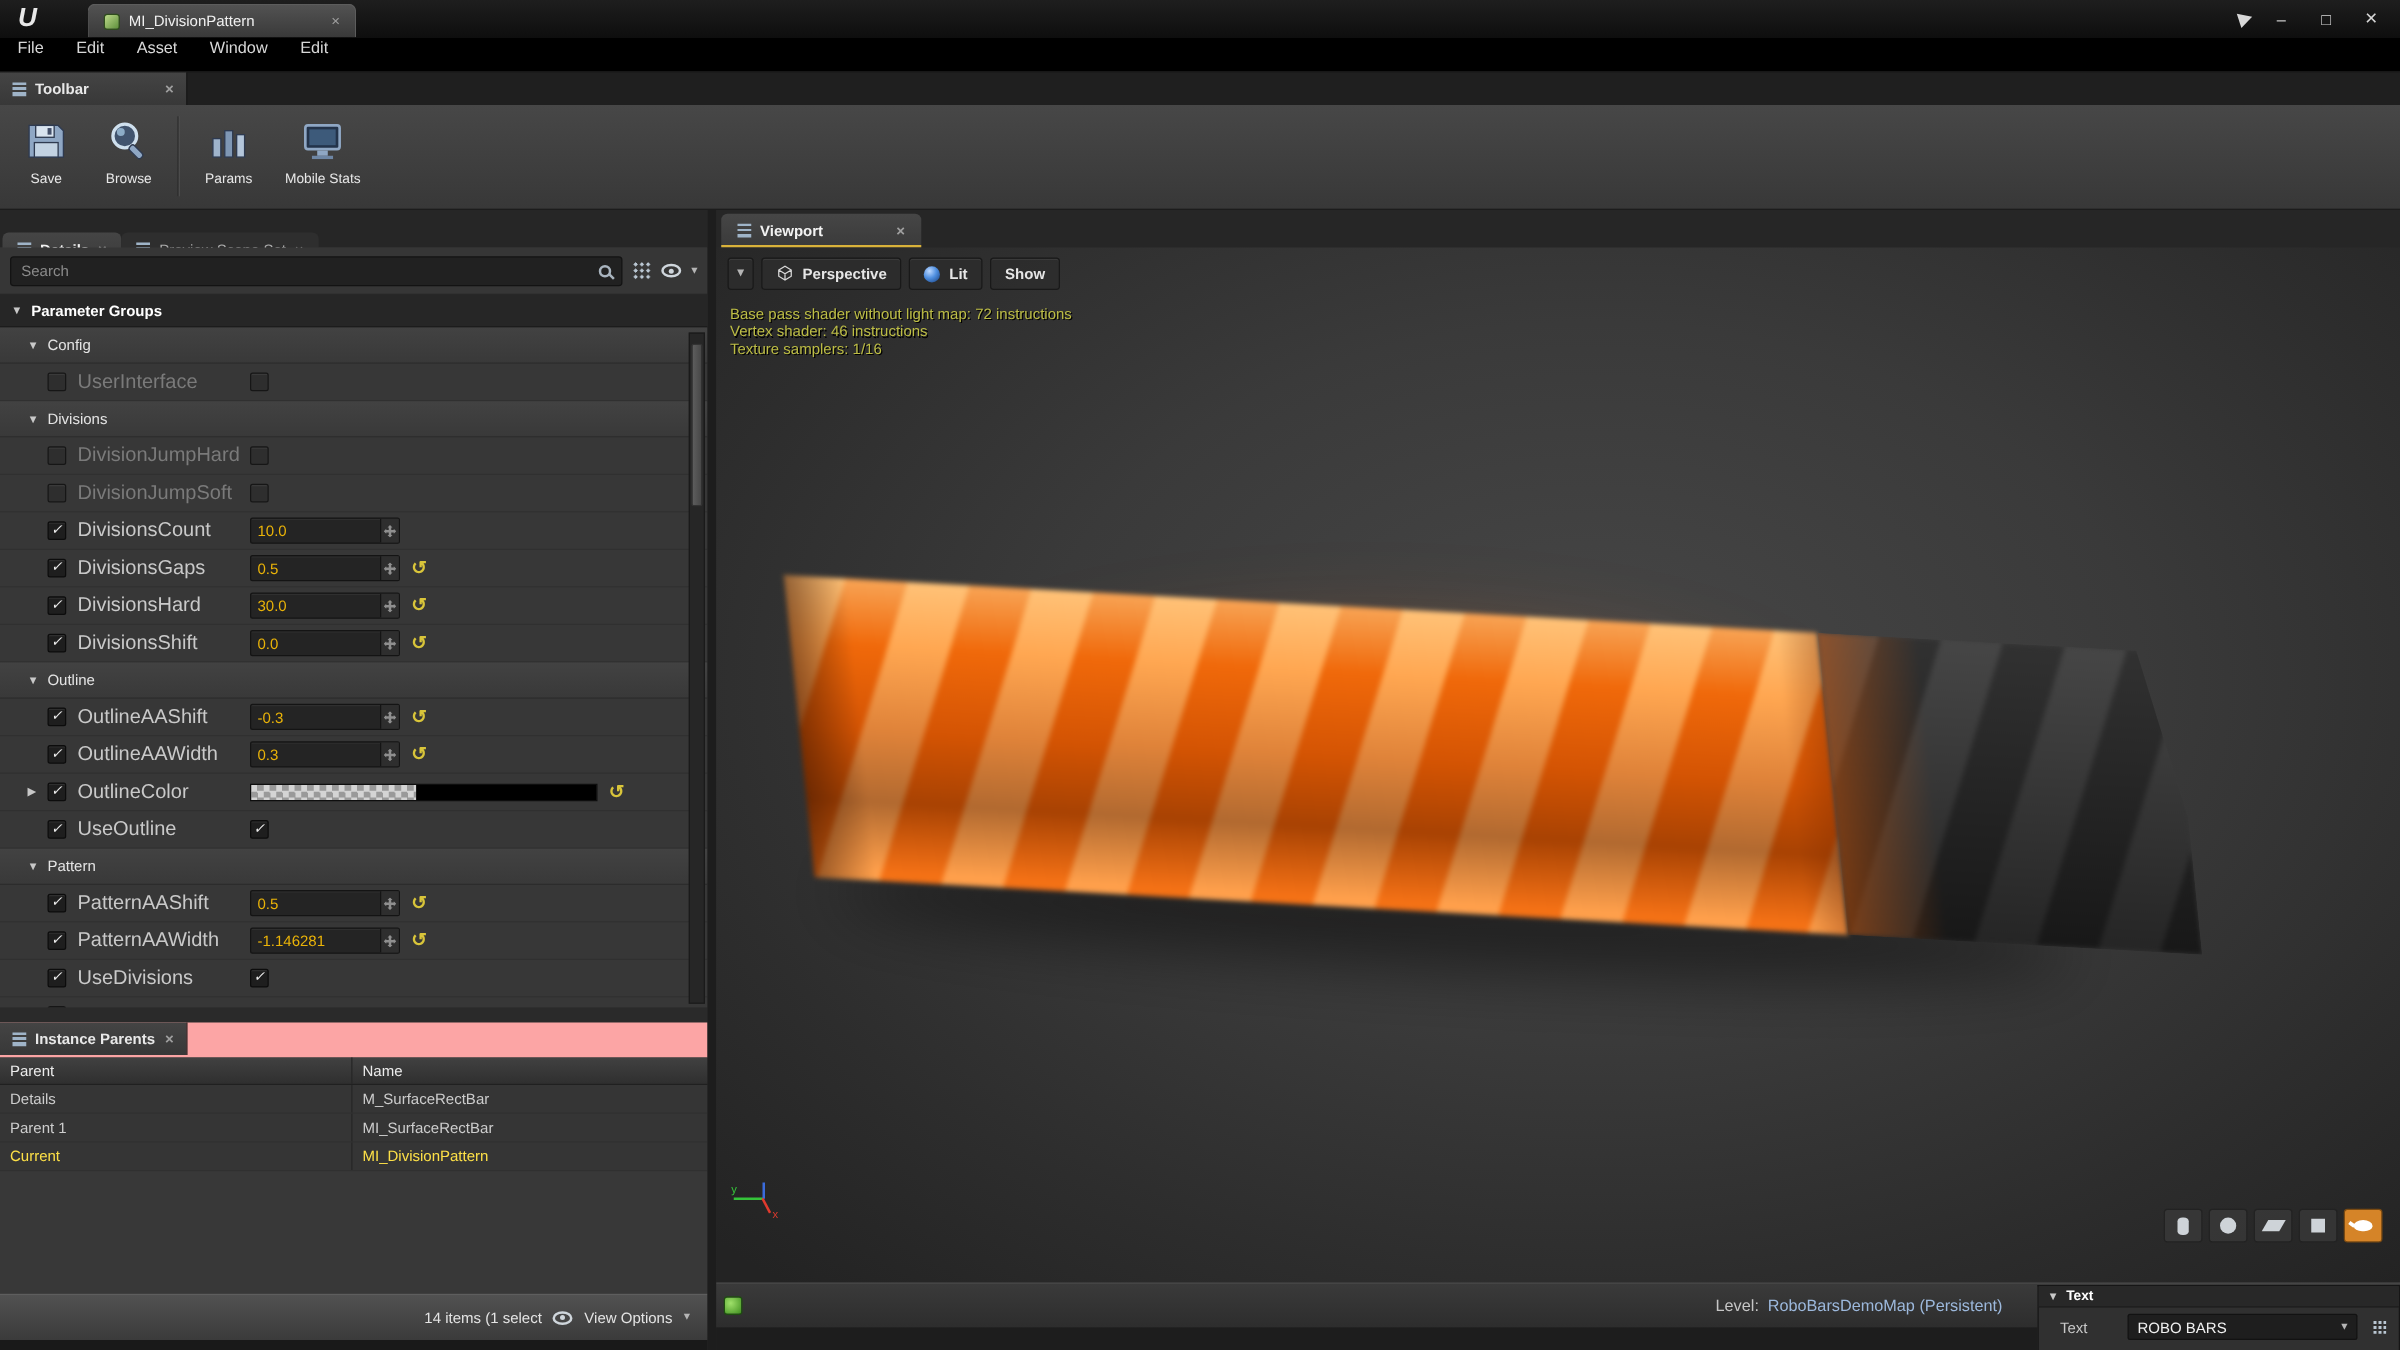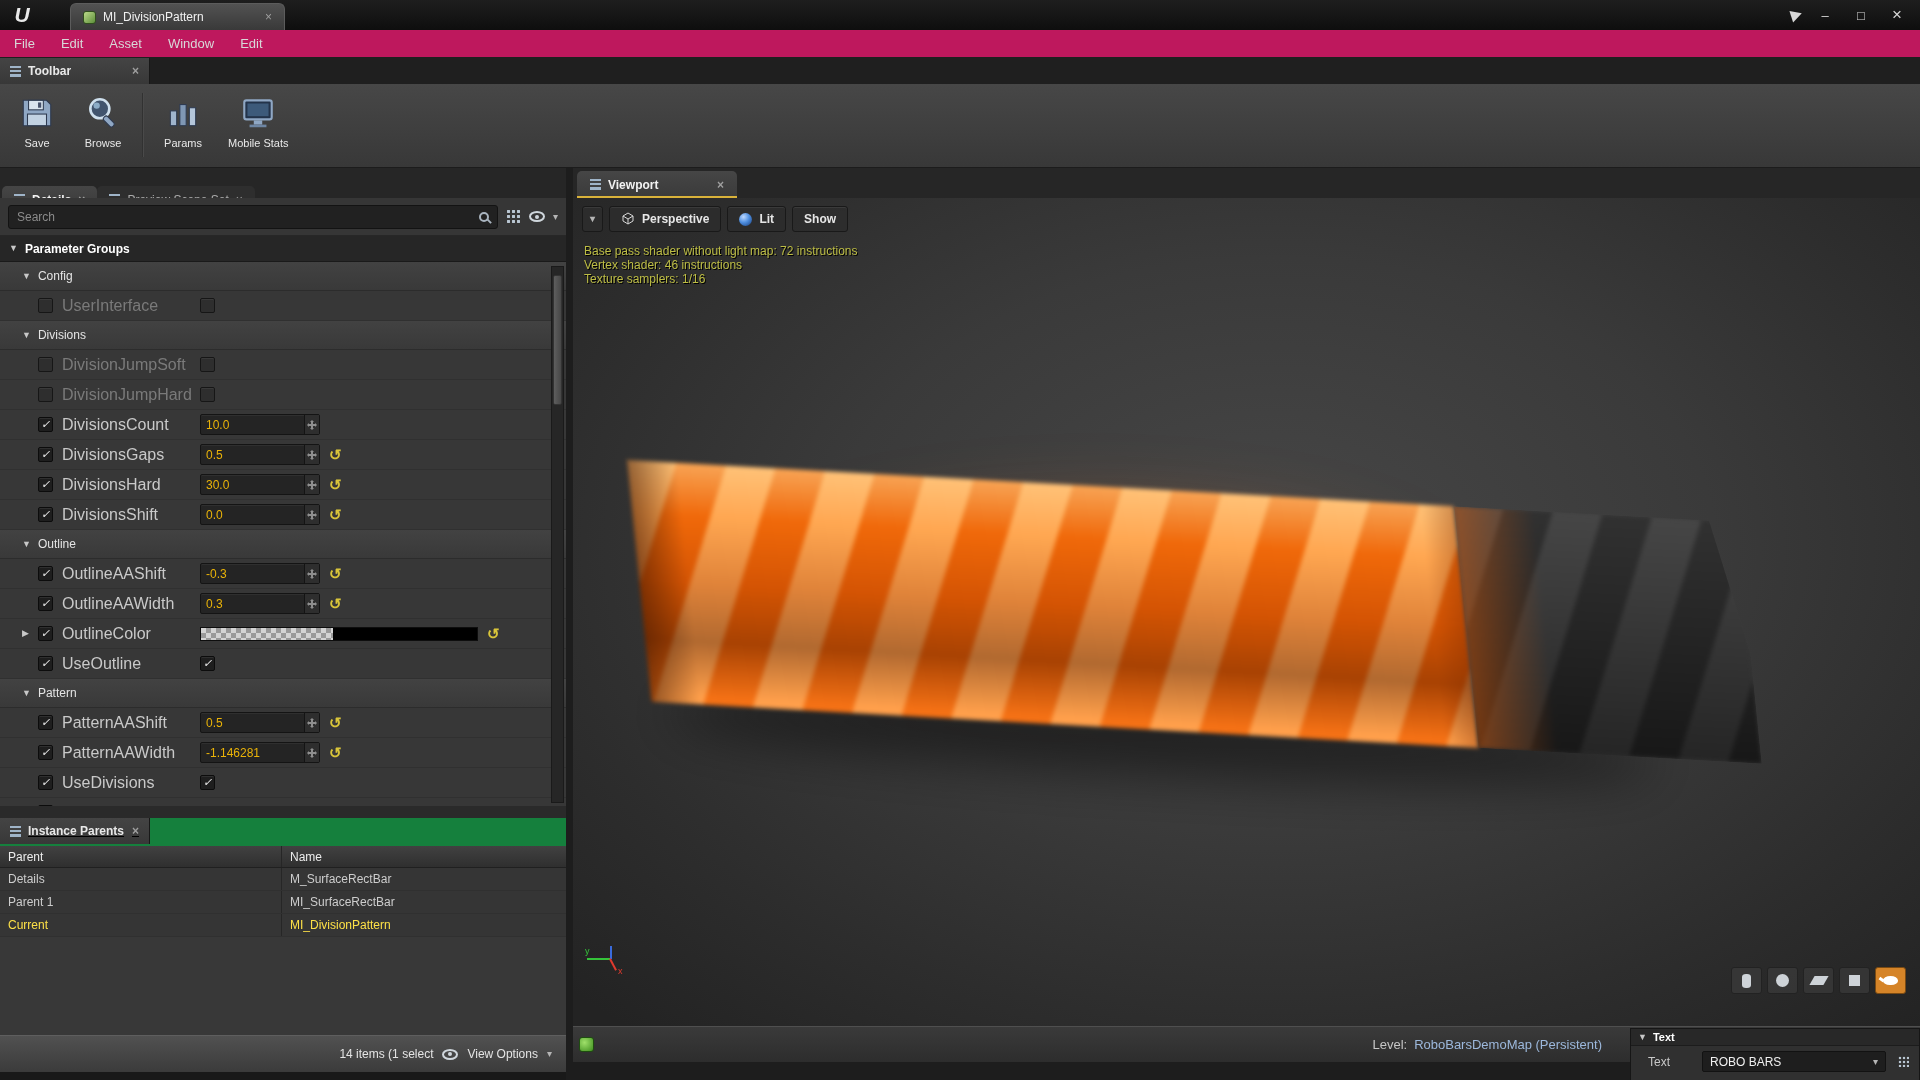--- a/index.html
+++ b/index.html
@@ -20,22 +20,22 @@
               background:linear-gradient(135deg,#bcd98a,#5d8f3a); }
   .tab-close { margin-left:auto; color:#9f9f9f; font-size:12px; line-height:1; }
   .title-right { margin-left:auto; display:flex; align-items:center; gap:10px; padding:0 10px 6px 0; }
   .feedback-ic { width:0; height:0; border-top:6px solid transparent; border-bottom:6px solid transparent;
                  border-left:11px solid #d8d8d8; transform:rotate(-18deg); }
   .winbtn { width:26px; height:18px; display:flex; align-items:center; justify-content:center;
             color:#d6d6d6; font-size:13px; }
   .winbtn.close { font-size:17px; }
 
   
-  .menubar { position:absolute; left:0; top:30px; right:0; height:28px; background:#be185d;
-             display:flex; align-items:center; gap:26px; padding-left:14px;
+  .menubar { position:absolute; left:0; top:30px; right:0; height:28px; background:#000000;
+             display:flex; gap:26px; padding-left:14px;
              color:#d8d8d8; font-size:13px; border-bottom:1px solid #1f1f1f; }
 
   
   .tb-strip { position:absolute; left:0; top:58px; right:0; height:26px; background:#1f1f1f; display:flex; }
   .panel-tab { display:flex; align-items:center; gap:7px; height:26px; padding:0 10px; min-width:150px;
                background:linear-gradient(#444,#383838); color:#e8e8e8; font-size:12px; font-weight:bold;
                border-right:1px solid #181818; }
   .tab-ic { width:11px; height:11px;
             background:linear-gradient(#9fb4c8 0 2px,transparent 2px 4px,#9fb4c8 4px 6px,transparent 6px 8px,#9fb4c8 8px 11px); }
   .tb-body { position:absolute; left:0; top:84px; right:0; height:84px;
@@ -107,21 +107,21 @@
   .colorbar .rgb { flex:1; background:#000; }
   .row-clip { height:12px; background:#373737; overflow:hidden; align-items:flex-start; padding-left:38px; }
   .row-clip .chk { margin-top:7px; }
   .plist-scroll { position:absolute; right:2px; top:30px; bottom:3px; width:13px;
                   background:#262626; border:1px solid #1a1a1a; }
   .plist-thumb { position:absolute; left:1px; right:1px; top:8px; height:130px;
                  background:linear-gradient(90deg,#5e5e5e,#474747); border:1px solid #333; border-radius:2px; }
 
   
   .ip-gap { position:absolute; left:0; top:638px; right:0; height:12px; background:#2a2a2a; }
-  .ip-strip { position:absolute; left:0; top:650px; right:0; height:28px; background:#15803d; display:flex;text-decoration:underline; }
+  .ip-strip { position:absolute; left:0; top:650px; right:0; height:28px; background:#fca5a5; display:flex; }
   .ip-header { position:absolute; left:0; top:678px; right:0; height:22px; display:flex;
                background:linear-gradient(#414141,#2f2f2f); border-bottom:1px solid #202020;
                color:#ececec; font-size:12px; }
   .ip-col-p { flex:0 0 282px; padding-left:8px; border-right:1px solid #262626; display:flex; align-items:center; }
   .ip-col-n { flex:1; padding-left:8px; display:flex; align-items:center; }
   .ip-rows { position:absolute; left:0; top:700px; right:0; }
   .ip-row { display:flex; height:23px; background:#353535; border-bottom:1px solid #303030;
             color:#cdcdcd; font-size:12px; }
   .ip-row.cur { color:#fde047; font-weight:normal; }
   .ip-empty { position:absolute; left:0; top:769px; right:0; height:98px; background:#383838; }
@@ -344,31 +344,31 @@
       </div>
 
       <div class="row row-grp">
         <span class="tri">▼</span>
         <span>Divisions</span>
       </div>
 
       <div class="row row-param">
         <span class="pleft">
           <span class="chk dis"></span>
+          <span class="plabel dis">DivisionJumpHard</span>
+        </span>
+        <span class="pright">
+            <span class="chk dis"></span>
+          </span>
+      </div>
+
+      <div class="row row-param">
+        <span class="pleft">
+          <span class="chk dis"></span>
           <span class="plabel dis">DivisionJumpSoft</span>
-        </span>
-        <span class="pright">
-            <span class="chk dis"></span>
-          </span>
-      </div>
-
-      <div class="row row-param">
-        <span class="pleft">
-          <span class="chk dis"></span>
-          <span class="plabel dis">DivisionJumpHard</span>
         </span>
         <span class="pright">
             <span class="chk dis"></span>
           </span>
       </div>
 
       <div class="row row-param">
         <span class="pleft">
           <span class="chk">
               <i>✓</i>

